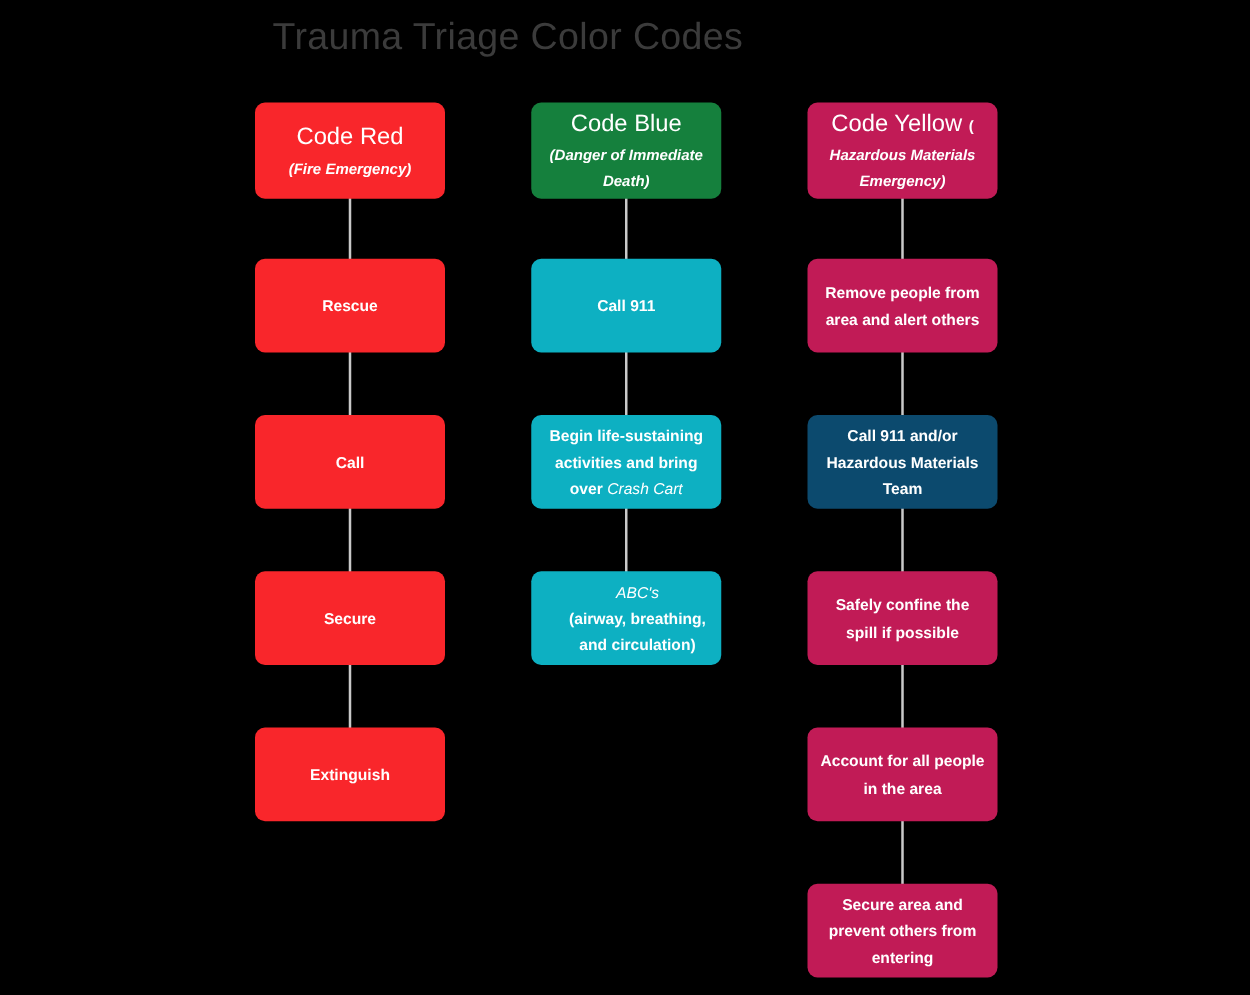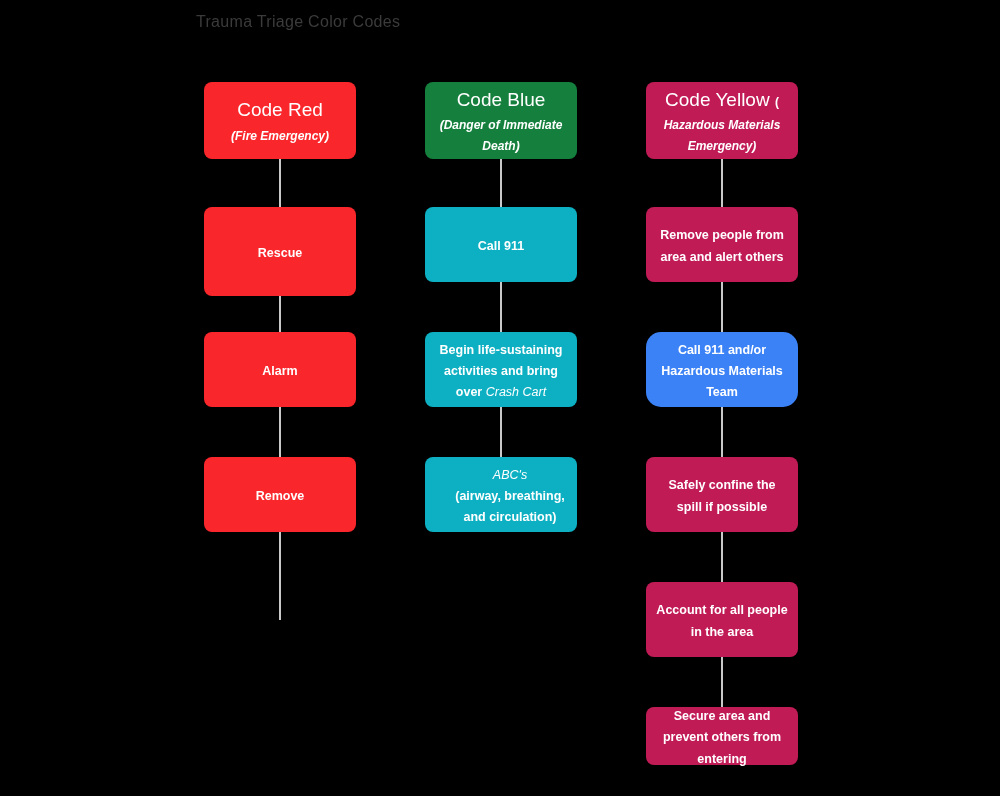--- a/index.html
+++ b/index.html
@@ -10,23 +10,23 @@
   #canvas {
     position: relative;
     width: 1000px;
     height: 796px;
     background: #000;
     overflow: hidden;
     font-family: "Liberation Sans", sans-serif;
   }
   #diagram-title {
     position: absolute;
-    left: 196px;
+    left: 218px;
     top: 13px;
-    font-size: 16px;
+    font-size: 30px;
     font-weight: 400;
     color: #3b3b3b;
     letter-spacing: 0.3px;
     white-space: nowrap;
   }
   .column {
     position: absolute;
     top: 82px;
     width: 152px;
   }
@@ -66,28 +66,31 @@
 
 <div id="canvas" style="background: rgb(0, 0, 0);">
   <div id="diagram-title" style="color: rgb(59, 59, 59);">Trauma Triage Color Codes</div>
   <div id="flowchart">
       <div class="column" style="left: 204px; height: 577px;">
         <div class="connector" style="background: rgb(201, 201, 201); height: 500px;"></div>
         <div class="box" style="background: rgb(249, 38, 43); top: 0px; height: 77px;">
           <div class="txt"><span class="ht">Code Red</span><span class="hsi">
 (Fire Emergency)</span></div>
         </div>
-        <div class="box" style="background: rgb(249, 38, 43); top: 125px; height: 89px;">
+        <div class="box" style="background: rgb(249, 38, 43); top: 125px; height: 75px;">
           <div class="txt"><span class="nt">Rescue</span></div>
         </div>
         <div class="box" style="background: rgb(249, 38, 43); top: 250px; height: 75px;">
-          <div class="txt"><span class="nt">Alarm</span></div>
+          <div class="txt"><span class="nt">Call</span></div>
         </div>
         <div class="box" style="background: rgb(249, 38, 43); top: 375px; height: 75px;">
-          <div class="txt"><span class="nt">Remove</span></div>
+          <div class="txt"><span class="nt">Secure</span></div>
+        </div>
+        <div class="box" style="background: rgb(249, 38, 43); top: 500px; height: 75px;">
+          <div class="txt"><span class="nt">Extinguish</span></div>
         </div>
       </div>
       <div class="column" style="left: 425px; height: 452px;">
         <div class="connector" style="background: rgb(201, 201, 201); height: 375px;"></div>
         <div class="box" style="background: #15803d; top: 0px; height: 77px;">
           <div class="txt"><span class="ht">Code Blue</span><span class="hsi">
 (Danger of Immediate Death)</span></div>
         </div>
         <div class="box" style="background: rgb(13, 176, 194); top: 125px; height: 75px;">
           <div class="txt"><span class="nt">Call 911</span></div>
@@ -102,27 +105,27 @@
       </div>
       <div class="column" style="left: 646px; height: 702px;">
         <div class="connector" style="background: rgb(201, 201, 201); height: 625px;"></div>
         <div class="box" style="background: rgb(193, 27, 86); top: 0px; height: 77px;">
           <div class="txt"><span class="ht">Code Yellow </span><span class="hs">(</span><span class="hsi">
 Hazardous Materials Emergency)</span></div>
         </div>
         <div class="box" style="background: rgb(193, 27, 86); top: 125px; height: 75px; text-align: center;">
           <div class="txt"><span class="nt">Remove people from area and alert others</span></div>
         </div>
-        <div class="box" style="background: #3b82f6; top: 250px; height: 75px; border-radius: 15px;">
+        <div class="box" style="background: #0c4a6e; top: 250px; height: 75px;">
           <div class="txt"><span class="nt">Call 911 and/or Hazardous Materials Team</span></div>
         </div>
         <div class="box" style="background: rgb(193, 27, 86); top: 375px; height: 75px;">
           <div class="txt"><span class="nt">Safely confine the spill if possible</span></div>
         </div>
         <div class="box" style="background: rgb(193, 27, 86); top: 500px; height: 75px;">
           <div class="txt"><span class="nt">Account for all people in the area</span></div>
         </div>
-        <div class="box" style="background: rgb(193, 27, 86); top: 625px; height: 58px; align-items: center;">
+        <div class="box" style="background: rgb(193, 27, 86); top: 625px; height: 75px; align-items: center;">
           <div class="txt"><span class="nt">Secure area and prevent others from entering</span></div>
         </div>
       </div>
     </div>
 </div>
 
 </body></html>

